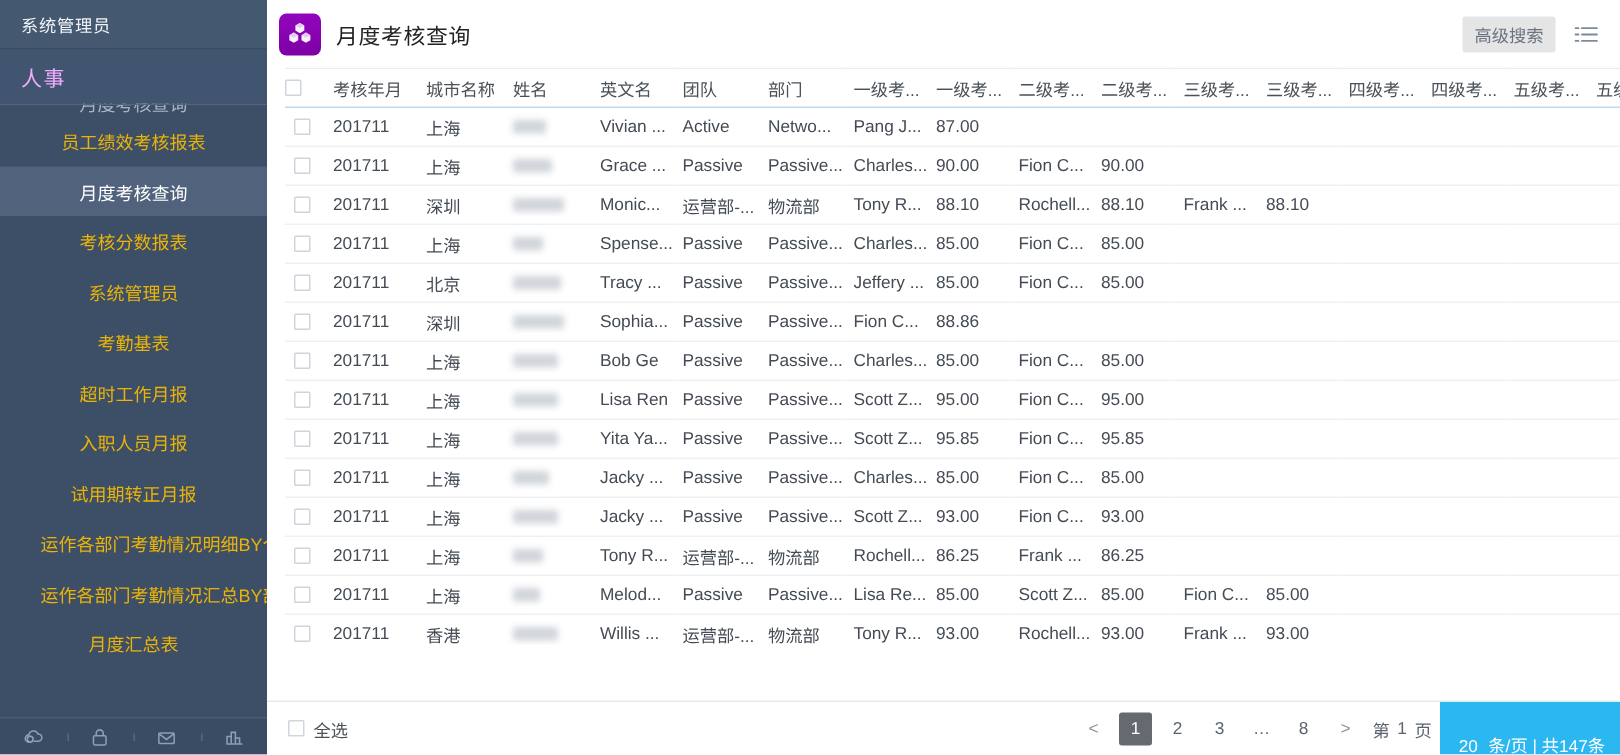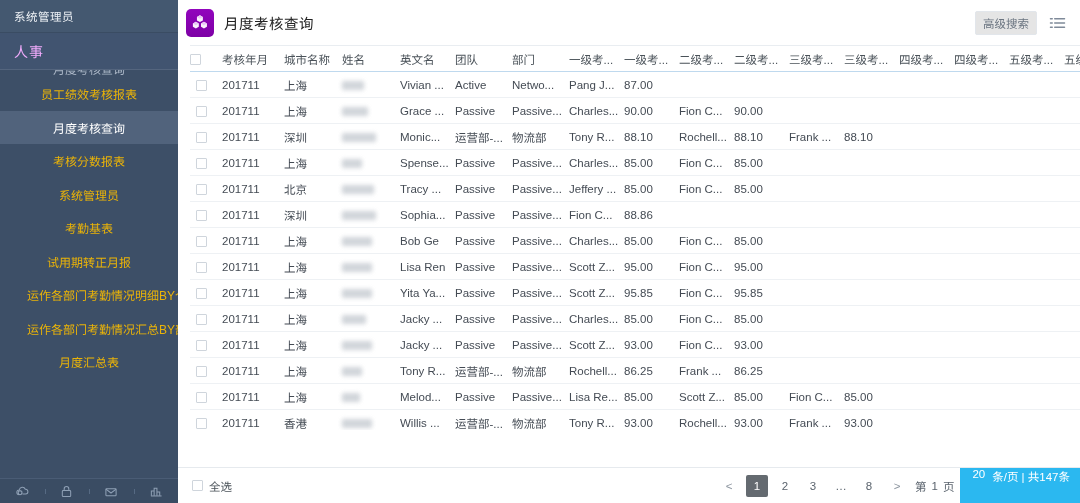--- a/index.html
+++ b/index.html
@@ -244,21 +244,21 @@
   .pager .jump {
     display: flex; align-items: center; gap: 5px;
     margin-left: 4px; margin-right: 6px;
     color: #5b646e;
   }
   .perpage {
     background: #29b6f6;
     background: #2bb8f0;
     color: #fff;
     height: 36px;
-    display: flex; align-items: flex-start;
+    display: flex; align-items: flex-end;
     gap: 7px;
     padding: 0 10px 0 12px;
     font-size: 11.5px;
     white-space: nowrap;
     cursor: pointer;
   }
   .perpage b { font-weight: normal; }
 </style>
 </head>
 <body>
@@ -279,20 +279,26 @@
             <span>月度考核查询</span>
           </div>
           <div class="sb-item">
             <span>考核分数报表</span>
           </div>
           <div class="sb-item">
             <span>系统管理员</span>
           </div>
           <div class="sb-item">
             <span>考勤基表</span>
+          </div>
+          <div class="sb-item">
+            <span>超时工作月报</span>
+          </div>
+          <div class="sb-item">
+            <span>入职人员月报</span>
           </div>
           <div class="sb-item">
             <span>试用期转正月报</span>
           </div>
           <div class="sb-item overflow-right">
             <span>运作各部门考勤情况明细BY个人</span>
           </div>
           <div class="sb-item overflow-right">
             <span>运作各部门考勤情况汇总BY部门</span>
           </div>

